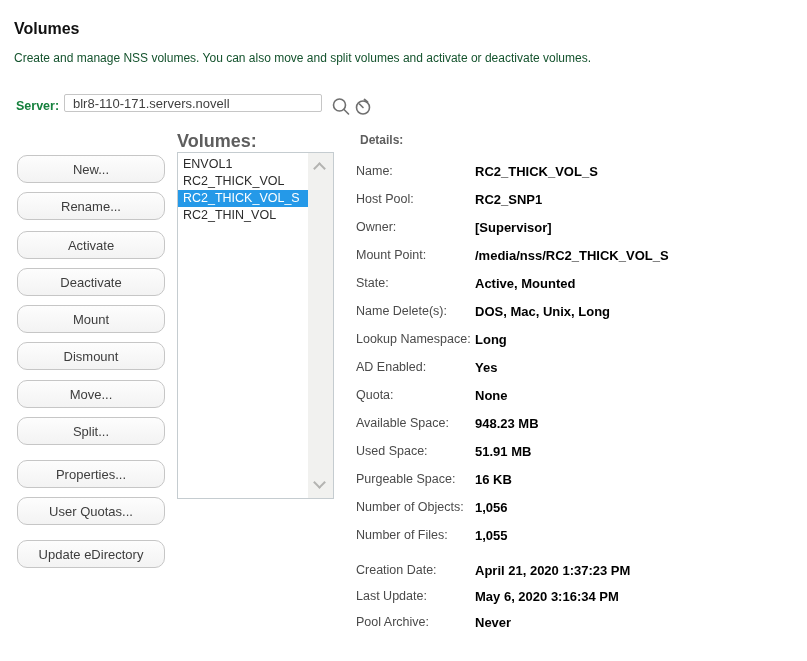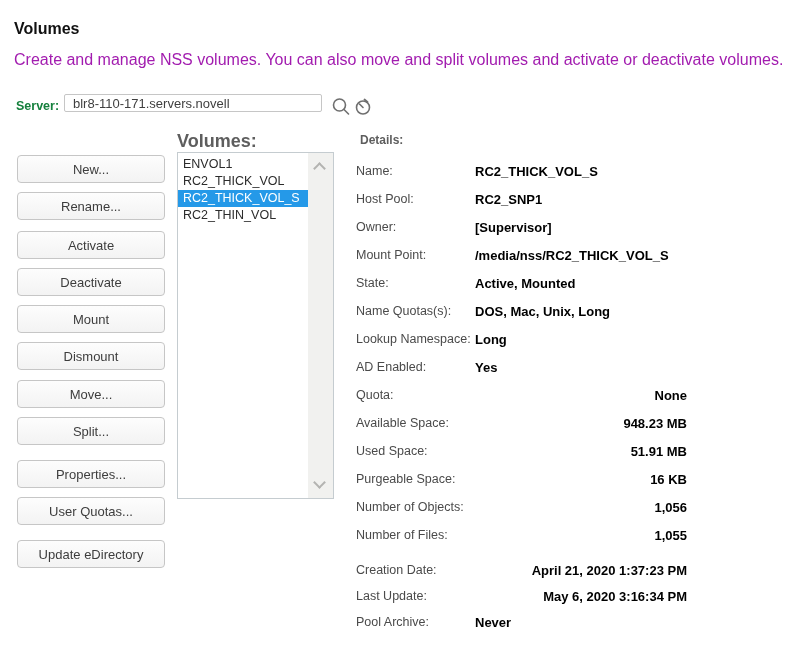--- a/index.html
+++ b/index.html
@@ -8,21 +8,21 @@
     font-family:"Liberation Sans","DejaVu Sans",sans-serif;
     width:807px; height:661px; position:relative; overflow:hidden;
     color:#222;
   }
   .page-title {
     position:absolute; left:14px; top:9px;
     font-size:16px; font-weight:bold; color:#111;margin-top:11px;
   }
   .page-desc {
     position:absolute; left:14px; top:51px;
-    font-size:16px; color:#a21caf;
+    font-size:12px; color:#14532d;
   }
   
   .server-label {
     position:absolute; left:16px; top:99px;
     font-size:12.5px; font-weight:bold; color:#15803d;
   }
   .server-input {
     position:absolute; left:64px; top:94px; width:258px; height:15px;
     border:1px solid #c6c6c6; border-radius:2px;
     font-family:"Liberation Sans","DejaVu Sans",sans-serif;
@@ -34,21 +34,21 @@
   }
   .icon-search { left:330px; }
   .icon-history { left:352px; }
   
   .actions {
     position:absolute; left:17px; top:155px; width:148px;
     display:flex; flex-direction:column;
   }
   .act {
     width:148px; height:28px; margin-bottom:9px;
-    border:1px solid #c6c6c6; border-radius:4px;
+    border:1px solid #c6c6c6; border-radius:10px;
     background:linear-gradient(#fdfdfd,#f3f3f3);
     font-family:"Liberation Sans","DejaVu Sans",sans-serif;
     font-size:13px; color:#3d3d3d; cursor:pointer;
   }
   .gap2 { margin-top:2px; }
   .gap3 { margin-top:1px; }
   .gap4 { margin-top:6px; }
   .gap5 { margin-top:6px; }
   
   .vol-label {
@@ -86,21 +86,21 @@
   .drow.short { height:26px; }
   .spacer { height:8px; }
   .dlabel {
     width:119px; flex:0 0 119px;
     font-size:12.5px; color:#4a4a4a;
   }
   .dvalue {
     flex:1; font-size:13px; font-weight:bold; color:#000; text-align:left;
     white-space:nowrap;
   }
-  .dvalue.r { text-align:right; }
+  .dvalue.r { }
   svg { display:block; }
 </style>
 </head>
 <body>
 
 <div class="page-title">Volumes</div>
 <div class="page-desc">Create and manage NSS volumes. You can also move and split volumes and activate or deactivate volumes.</div>
 
 <div class="server-label">Server:</div>
 <input class="server-input" type="text" value="blr8-110-171.servers.novell" style="">
@@ -162,21 +162,21 @@
   </div>
   <div class="drow">
     <span class="dlabel">Mount Point:</span>
     <span class="dvalue">/media/nss/RC2_THICK_VOL_S</span>
   </div>
   <div class="drow">
     <span class="dlabel">State:</span>
     <span class="dvalue">Active, Mounted</span>
   </div>
   <div class="drow">
-    <span class="dlabel">Name Quotas(s):</span>
+    <span class="dlabel">Name Delete(s):</span>
     <span class="dvalue">DOS, Mac, Unix, Long</span>
   </div>
   <div class="drow">
     <span class="dlabel">Lookup Namespace:</span>
     <span class="dvalue">Long</span>
   </div>
   <div class="drow">
     <span class="dlabel">AD Enabled:</span>
     <span class="dvalue">Yes</span>
   </div>

